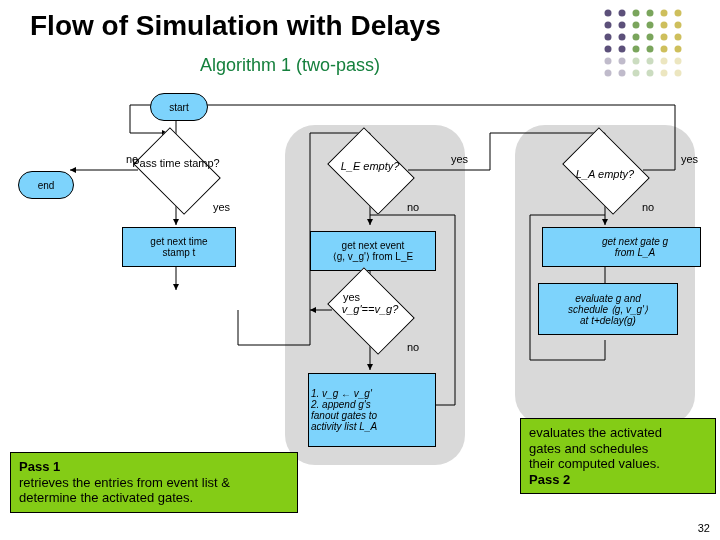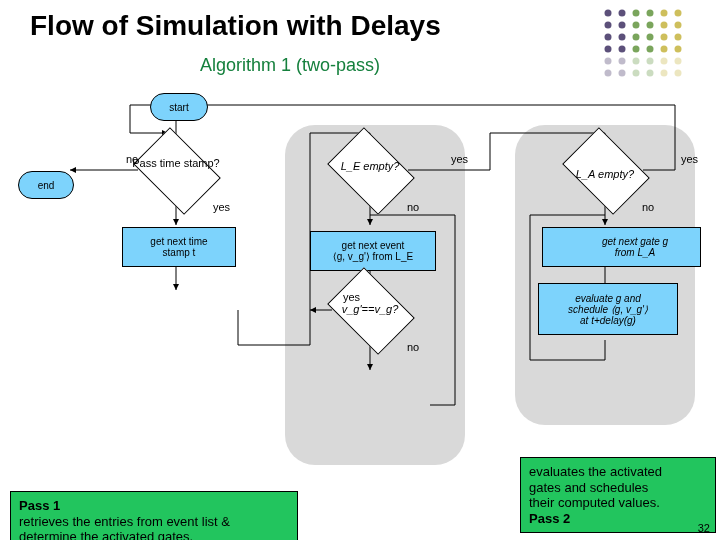--- a/index.html
+++ b/index.html
@@ -75,25 +75,24 @@
     line-height: 1.1;
   }
   .edge-label {
     position: absolute;
     font-size: 11px;
     margin-left: 31px;
   }
   .callout {
     position: absolute;
     border: 1px solid #000;
-    background: #22c55e;
+    background: #84cc16;
     font-size: 13px;
     padding: 6px 8px;
     line-height: 1.2;
-    margin-top: 39px;
   }
   .pagenum {
     position: absolute;
     bottom: 6px;
     right: 10px;
     font-size: 11px;
   }
   svg.arrows {
     position: absolute;
     top: 0; left: 0;
@@ -228,20 +227,24 @@
   <div class="edge-label" style="left:366px; top:116px;">no</div>
 
   <div class="box" style="left:300px; top:146px; width:120px; height:34px; white-space:pre-line;">get next event
 ⟨g, v_g'⟩ from L_E</div>
 
   <div class="diamond" style="left:325px; top:200px;"></div>
   <div class="diamond-label" style="left:315px; top:218px; font-style:italic;">v_g'==v_g?</div>
   <div class="edge-label" style="left:302px; top:206px;">yes</div>
   <div class="edge-label" style="left:366px; top:256px;">no</div>
 
+  <div class="box" style="left:298px; top:288px; width:122px; height:68px; text-align:left; justify-content:flex-start; white-space:pre-line; font-style:italic;">1. v_g ← v_g'
+2. append g's
+    fanout gates to
+    activity list L_A</div>
 
   <div class="diamond" style="left:560px; top:60px;"></div>
   <div class="diamond-label" style="left:550px; top:75px; font-style:italic;margin-top:8px;">L_A
 empty?</div>
   <div class="edge-label" style="left:640px; top:68px;">yes</div>
   <div class="edge-label" style="left:601px; top:116px;">no</div>
 
   <div class="box" style="left:532px; top:142px; width:126px; height:34px; white-space:pre-line; font-style:italic;padding-left:29px;">get next gate g
 from L_A</div>
 

